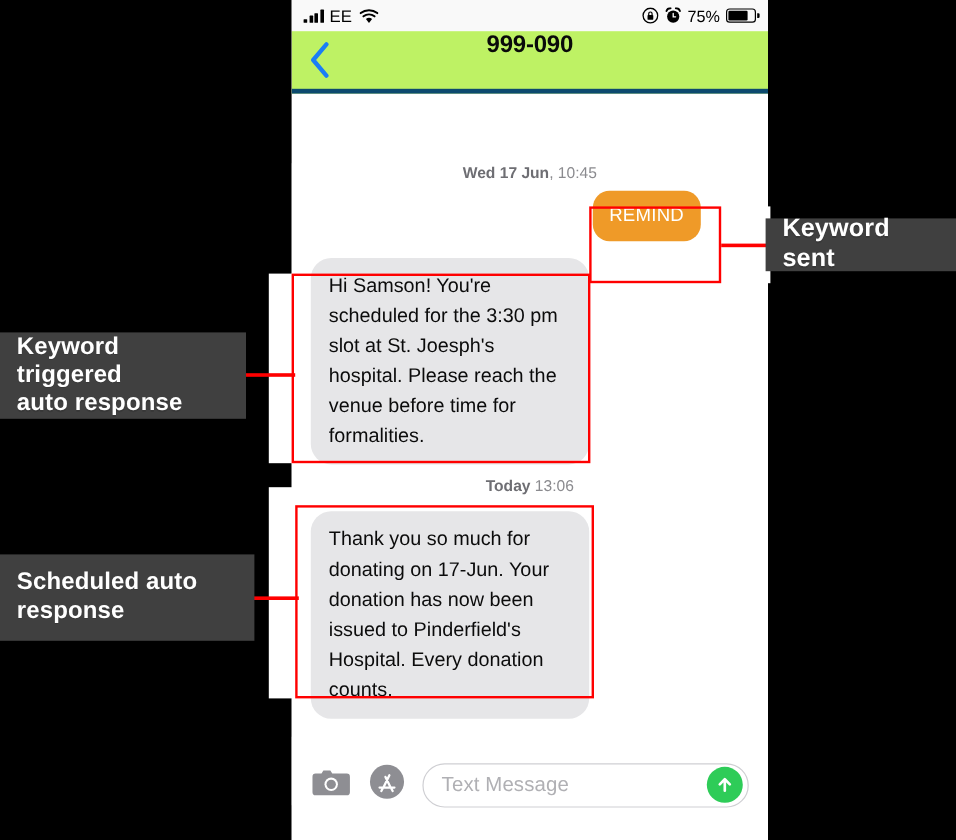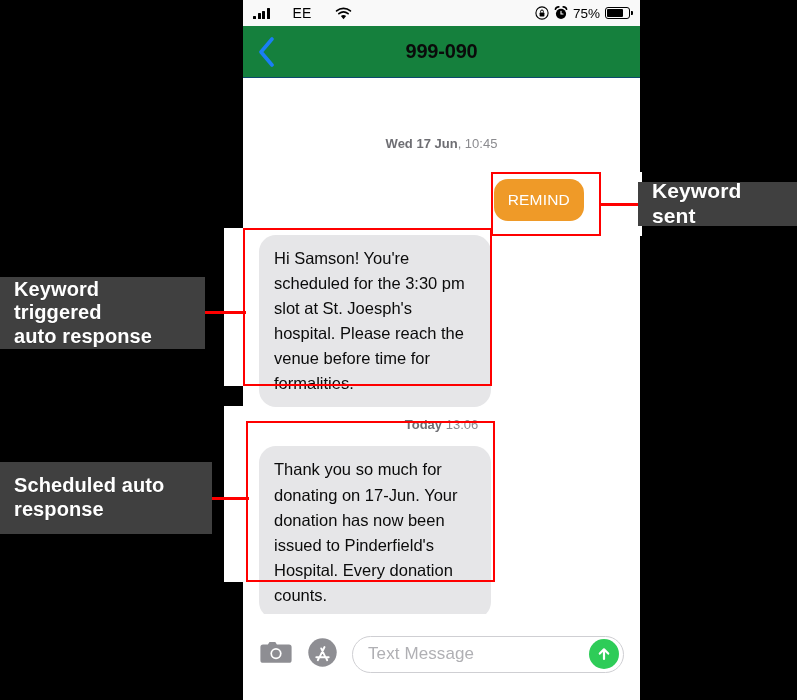--- a/index.html
+++ b/index.html
@@ -23,21 +23,21 @@
   
   .statusbar {
     position: relative;
     height: 26px;
     background: #f9f9f9;
     display: flex; align-items: center;
     padding: 0 10px;
     font-size: 13.5px;
     color: #000;
   }
-  .sb-left { display: flex; align-items: center; gap: 23px; }
+  .sb-left { display: flex; align-items: center; gap: 5px; }
   .sb-center { position: absolute; left: 0; right: 0; text-align: center;
                font-size: 14px; font-weight: 600; letter-spacing: .1px; }
   .sb-right { margin-left: auto; display: flex; align-items: center; gap: 5px;
               position: relative; z-index: 2; }
   .signal { display: flex; align-items: flex-end; gap: 1.5px; height: 11px; }
   .signal i { display: block; width: 3px; background: #000; border-radius: .5px; }
   .signal i:nth-child(1){ height: 3px; }
   .signal i:nth-child(2){ height: 5.5px; }
   .signal i:nth-child(3){ height: 8px; }
   .signal i:nth-child(4){ height: 10.5px; }
@@ -47,40 +47,40 @@
     width: 25px; height: 12px; border: 1.4px solid #000; border-radius: 3px;
     position: relative; padding: 1.4px;
   }
   .batt::after { content:""; position:absolute; right:-3.6px; top:3.4px;
     width:2px; height:4px; background:#000; border-radius:0 1px 1px 0; }
   .batt i { display:block; height:100%; width: 78%; background:#000; border-radius:1px; }
 
   
   .navbar {
     position: relative; height: 52px;
-    background: #15803d;
-    border-bottom: 1px solid #0c4a6e;
-    display: flex; align-items: center;
+    background: #bef264;
+    border-bottom: 4px solid #0c4a6e;
+    display: flex; 
   }
   .back-chevron { width: 46px; display:flex; align-items:center; justify-content:center; }
   .nav-title {
     position: absolute; left: 0; right: 0; text-align: center;
     font-size: 20px; font-weight: 700; color: #0a0a0a; letter-spacing: -.2px;
   }
 
   
   .convo {
     position: relative;
     height: calc(700px - 26px - 53px - 86px);
     background: #ffffff;
     padding: 0 16px;
   }
   .daystamp {
     text-align: center; font-size: 13px; color: #8b8b8f;
-    margin-top: 58px; margin-bottom: 28px;
+    margin-top: 58px; margin-bottom: 8px;
   }
   .daystamp b { color: #6e6e73; font-weight: 700; }
   .daystamp2 { text-align:center; font-size:13px; color:#8b8b8f; margin: 10px 0 8px; }
   .daystamp2 b { color:#6e6e73; font-weight:700; }
 
   .row-out { display: flex; justify-content: flex-end; }
   .row-in  { display: flex; justify-content: flex-start; }
 
   .bubble-out {
     background: #EF9A28;

